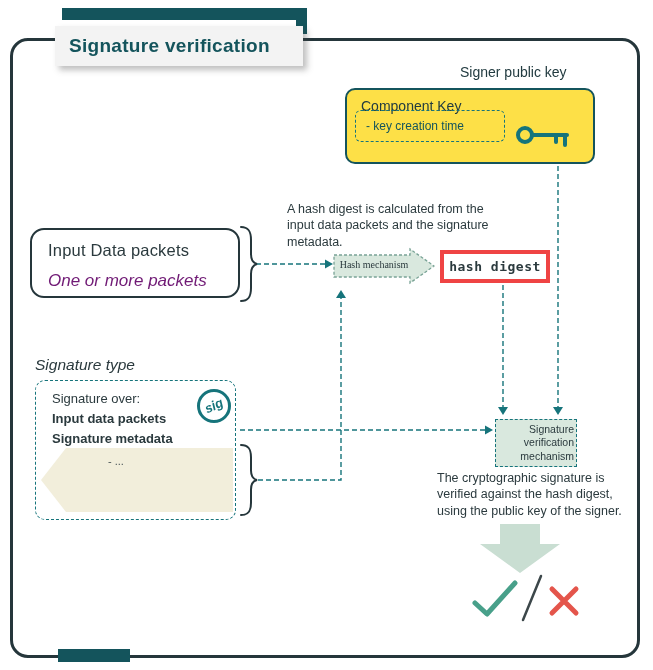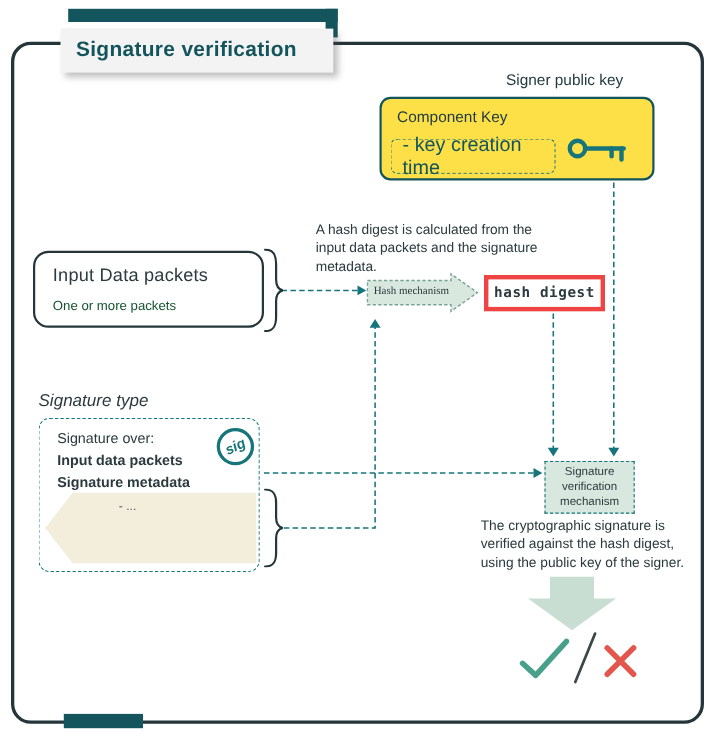--- a/index.html
+++ b/index.html
@@ -18,30 +18,30 @@
 
   
   .frame { left:10px; top:38px; width:630px; height:620px; border:3px solid #25363b; border-radius:18px; }
   .bottom-tab { left:58px; top:649px; width:72px; height:13px; background:#14545c; z-index:4; }
 
   
   .signer-label { left:460px; top:64px; font-size:14px; color:#223b40; }
   .component-box { left:345px; top:88px; width:250px; height:76px; border:2px solid #14545c;
                    border-radius:10px; background:#fde047; }
   .component-title { position:absolute; left:14px; top:8px; font-size:14px; color:#223b40; }
-  .key-attr-box { position:absolute; left:8px; top:36px; width:150px; height:32px;
+  .key-attr-box { position:absolute; left:8px; top:20px; width:150px; height:32px;
                   border:1.5px dashed #16747b; border-radius:6px; display:flex; align-items:center;
-                  padding-left:10px; font-size:18px; color:#14545c;justify-content:flex-end; }
+                  padding-left:10px; font-size:12px; color:#14545c; }
   .key-icon { position:absolute; right:22px; top:28px; }
 
   
   .input-box { left:30px; top:228px; width:210px; height:70px; border:2.5px solid #25363b;
                border-radius:14px; background:#fff; }
   .input-title { position:absolute; left:16px; top:11px; font-size:16.5px; color:#2b3a3e; letter-spacing:.2px; }
-  .input-sub { position:absolute; left:16px; top:41px; font-size:12px; color:#14532d; }
+  .input-sub { position:absolute; left:16px; top:41px; font-size:17px; color:#701a75;font-style:italic; }
 
   
   .hash-note { left:287px; top:201px; width:220px; font-size:12.5px; line-height:1.3; color:#2b3a3e; }
   .mech-label { left:336px; top:259px; width:76px; text-align:center; font-size:10px;
                 color:#2b3a3e; white-space:nowrap;font-family:Liberation Serif, serif; }
   .digest-box { left:440px; top:250px; width:110px; height:33px; background:#fff;
                 border:4px solid #ef4444; display:flex; align-items:center; justify-content:center;
                 font-family:"DejaVu Sans Mono", monospace; font-size:13px; font-weight:600;
                 letter-spacing:.5px; color:#2b3a3e; }
 
@@ -51,21 +51,21 @@
   .sig-over { position:absolute; left:16px; top:10px; font-size:13px; color:#2b3a3e; }
   .sig-item1 { position:absolute; left:16px; top:30px; font-size:13px; font-weight:bold; color:#2b3a3e; }
   .sig-item2 { position:absolute; left:16px; top:50px; font-size:13px; font-weight:bold; color:#2b3a3e; }
   .beige-shape { position:absolute; left:4px; top:66px; }
   .meta-detail { position:absolute; left:72px; top:74px; font-size:11px; color:#4a5558; }
   .stamp { left:192px; top:384px; z-index:3; }
 
   
   .verif-box { left:495px; top:419px; width:82px; height:48px; background:#d9e8de;
                border:1.5px dashed #16747b; display:flex; align-items:center; justify-content:center;
-               text-align:center; font-size:10.5px; line-height:1.25; color:#2b3a3e; padding:2px; }
+               text-align:right; font-size:10.5px; line-height:1.25; color:#2b3a3e; padding:2px; }
   .verif-note { left:437px; top:470px; width:208px; font-size:12.5px; line-height:1.3; color:#2b3a3e; }
 
   svg { display:block; }
 </style>
 </head>
 <body>
 
 <div class="canvas">
 
   <div class="abs accent-bar"></div>

